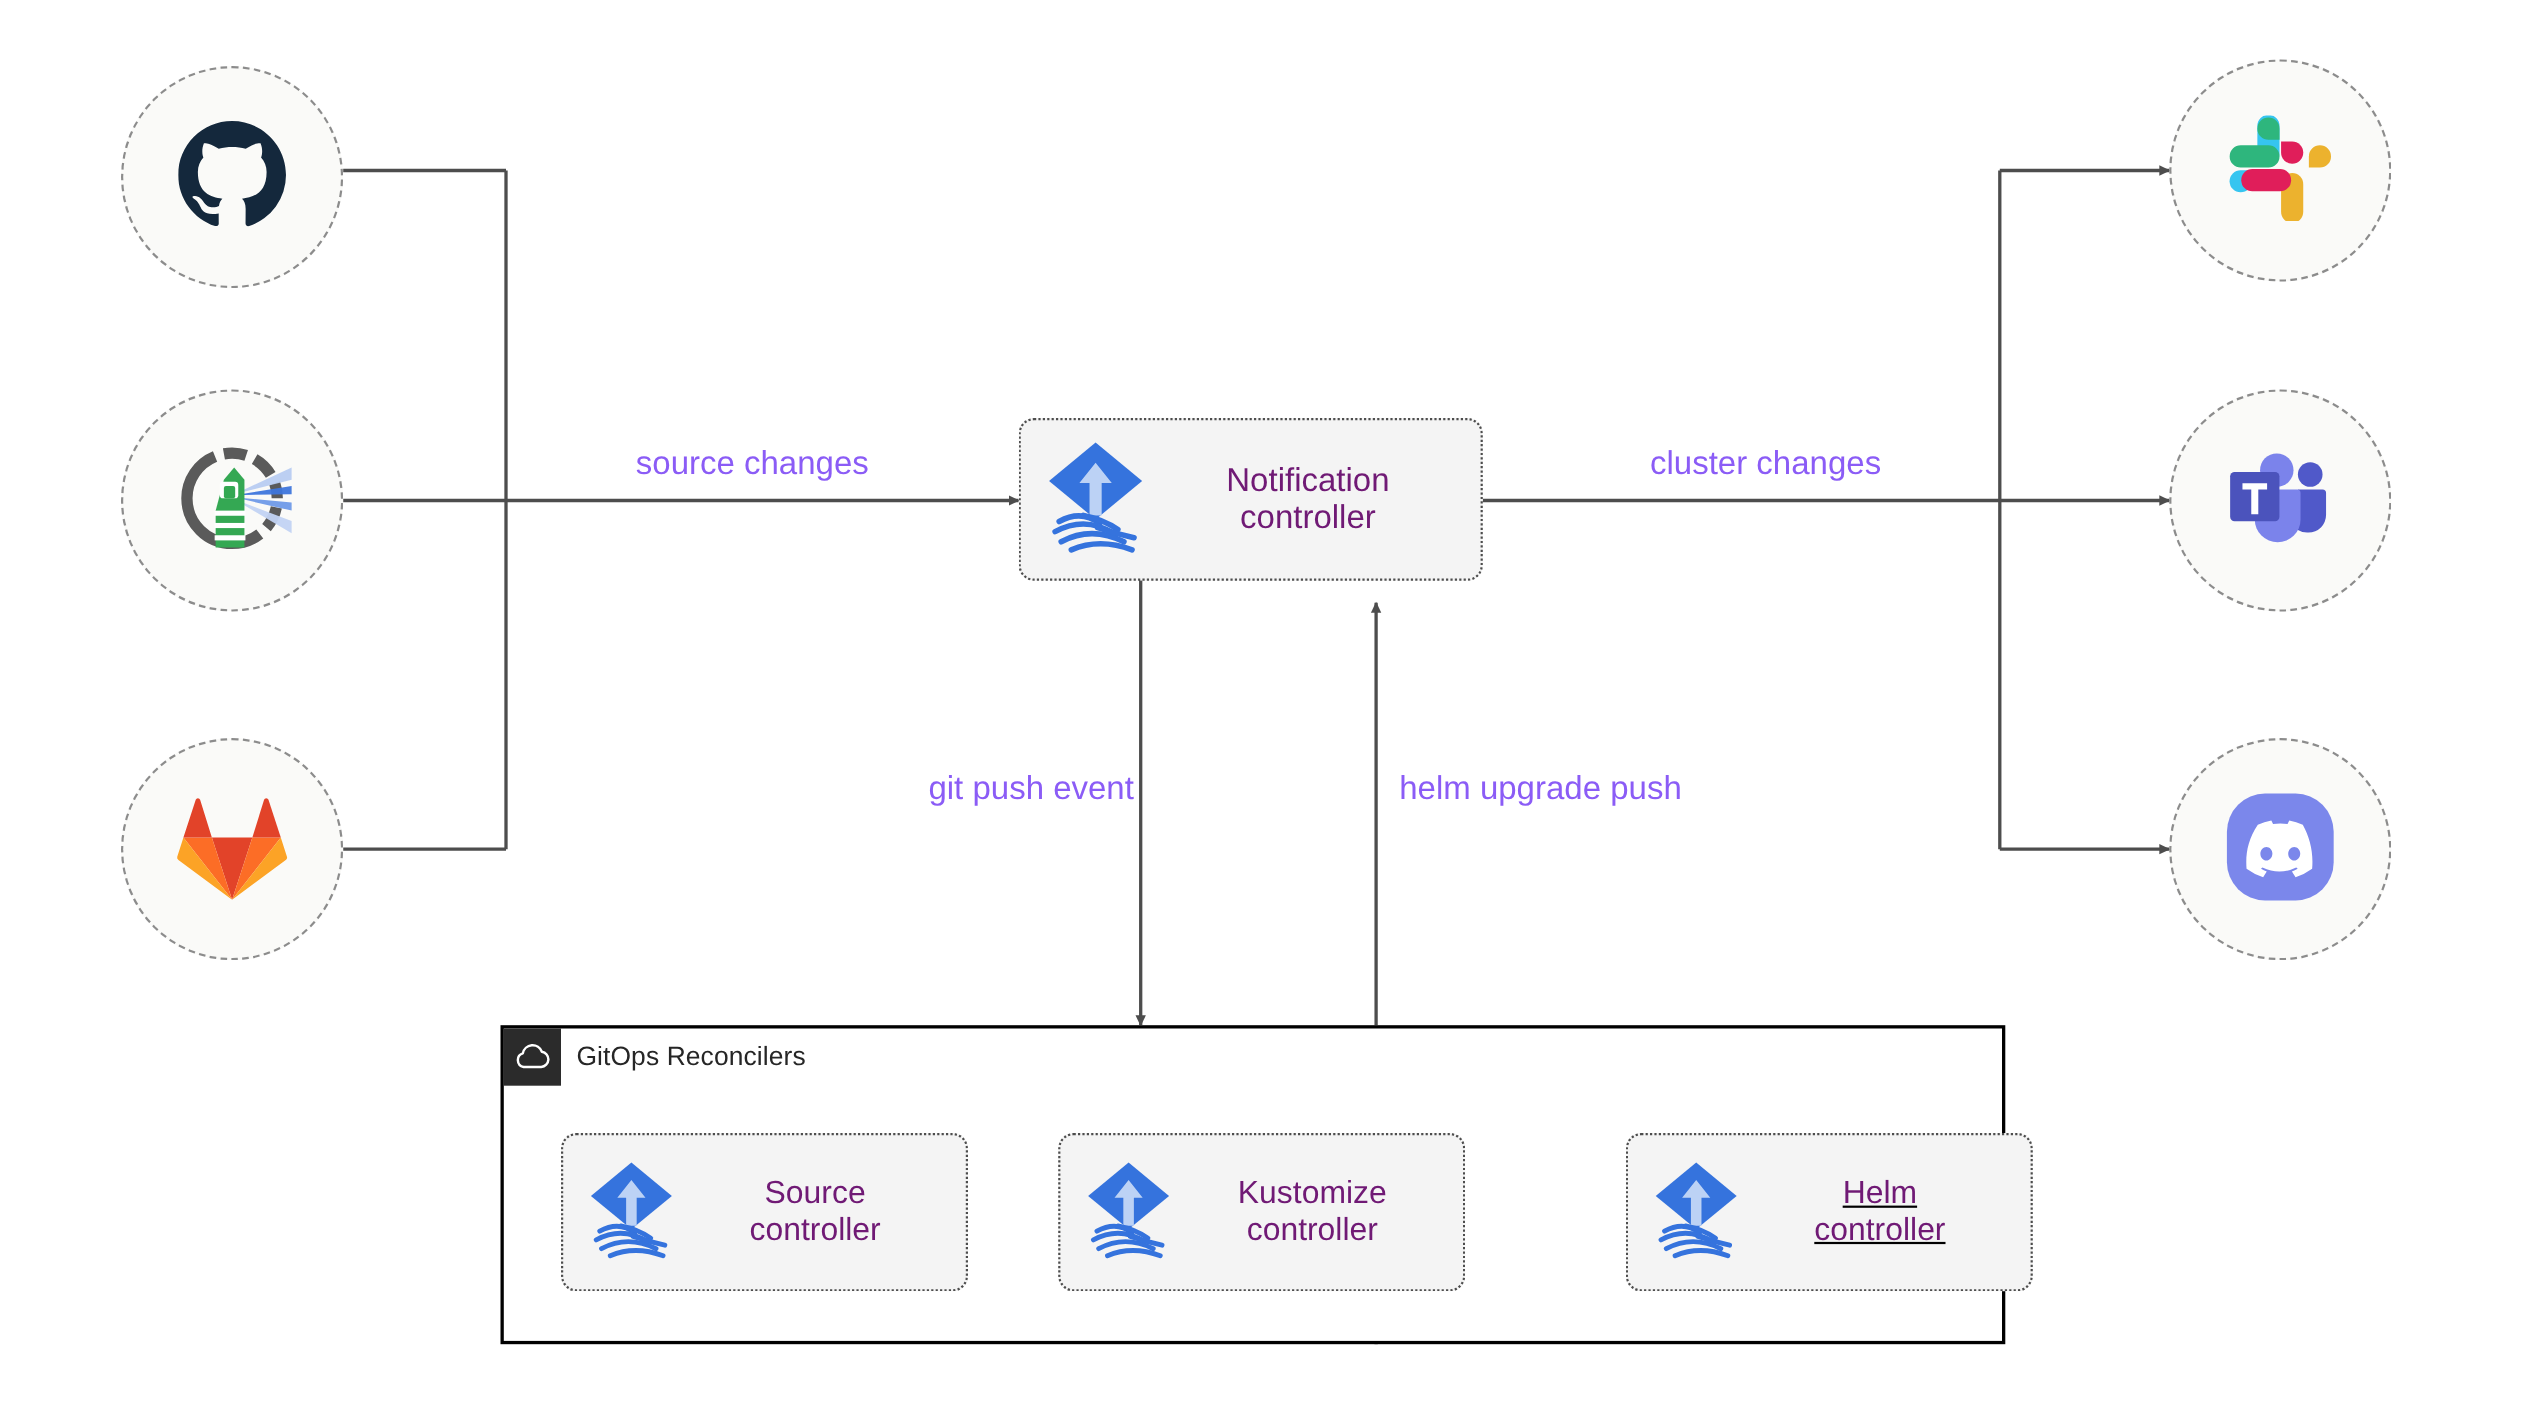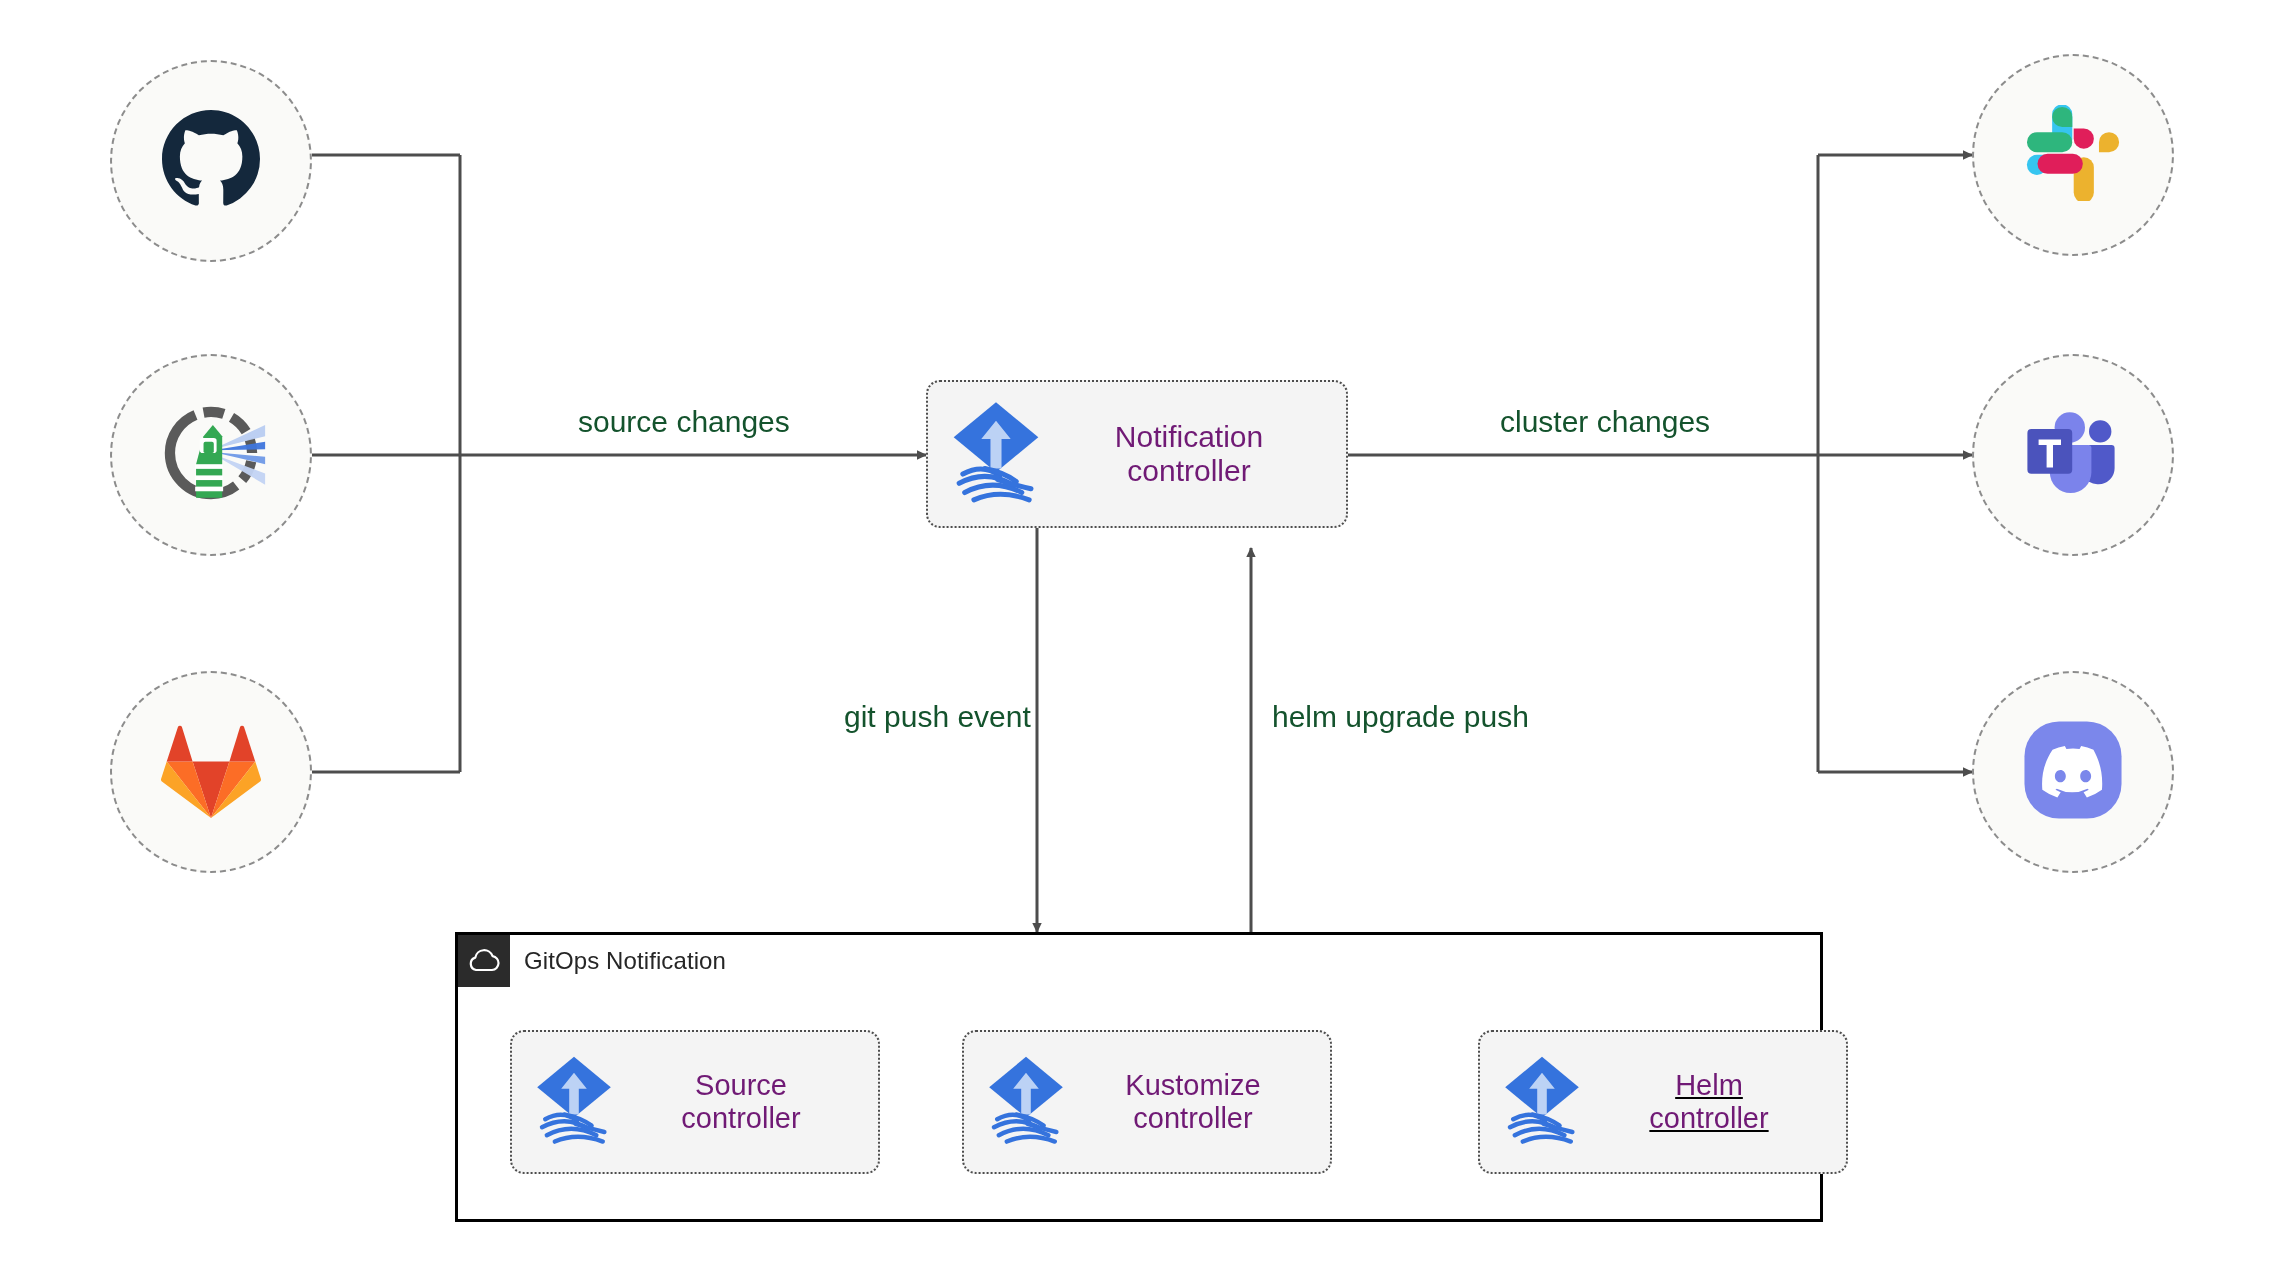--- a/index.html
+++ b/index.html
@@ -91,21 +91,21 @@
     top: 12px;
     font-size: 24px;
     color: #262626;
     letter-spacing: .1px;
   }
 
   
   .edge-label {
     position: absolute;
     font-size: 30px;
-    color: #14532d;
+    color: #8b5cf6;
     white-space: nowrap;
   }
 </style>
 </head>
 <body>
 
 <div id="canvas">
 
   <svg id="wires" viewBox="0 0 2292 1284" width="2292" height="1284">
     <defs>
@@ -258,21 +258,21 @@
   <div class="edge-label" style="left:800px; top:700px;margin-left:44px;">git push event</div>
   <div class="edge-label" style="left:1272px; top:700px;">helm upgrade push</div>
 
   <div id="group-container" style="left:455px; top:932px; width:1368px; height:290px;">
 
     <div id="group-header-icon">
       <svg width="34" height="24" viewBox="0 0 34 24" aria-hidden="true">
         <path d="M9 21h16a7 7 0 0 0 .6-13.9A9 9 0 0 0 8.3 8.6 6.4 6.4 0 0 0 9 21Z" fill="none" stroke="#ffffff" stroke-width="2.2" stroke-linejoin="round"></path>
       </svg>
     </div>
-    <div id="group-title">GitOps Notification</div>
+    <div id="group-title">GitOps Reconcilers</div>
 
   </div>
 
   <div class="ctrl-box small" style="left:510px; top:1030px; width:370px; height:144px;">
     <span class="ctrl-logo">
       <svg width="80" height="92" viewBox="0 0 100 112" aria-hidden="true">
         <path d="M50 2 L96 40 L50 78 L4 40 Z" fill="#3573dd"></path>
         <path d="M50 22 L66 42 L56 42 L56 74 L44 74 L44 42 L34 42 Z" fill="#bcd2f5"></path>
         <g stroke="#3573dd" stroke-width="5.5" fill="none" stroke-linecap="round">
           <path d="M14 80 Q36 68 54 82"></path>

